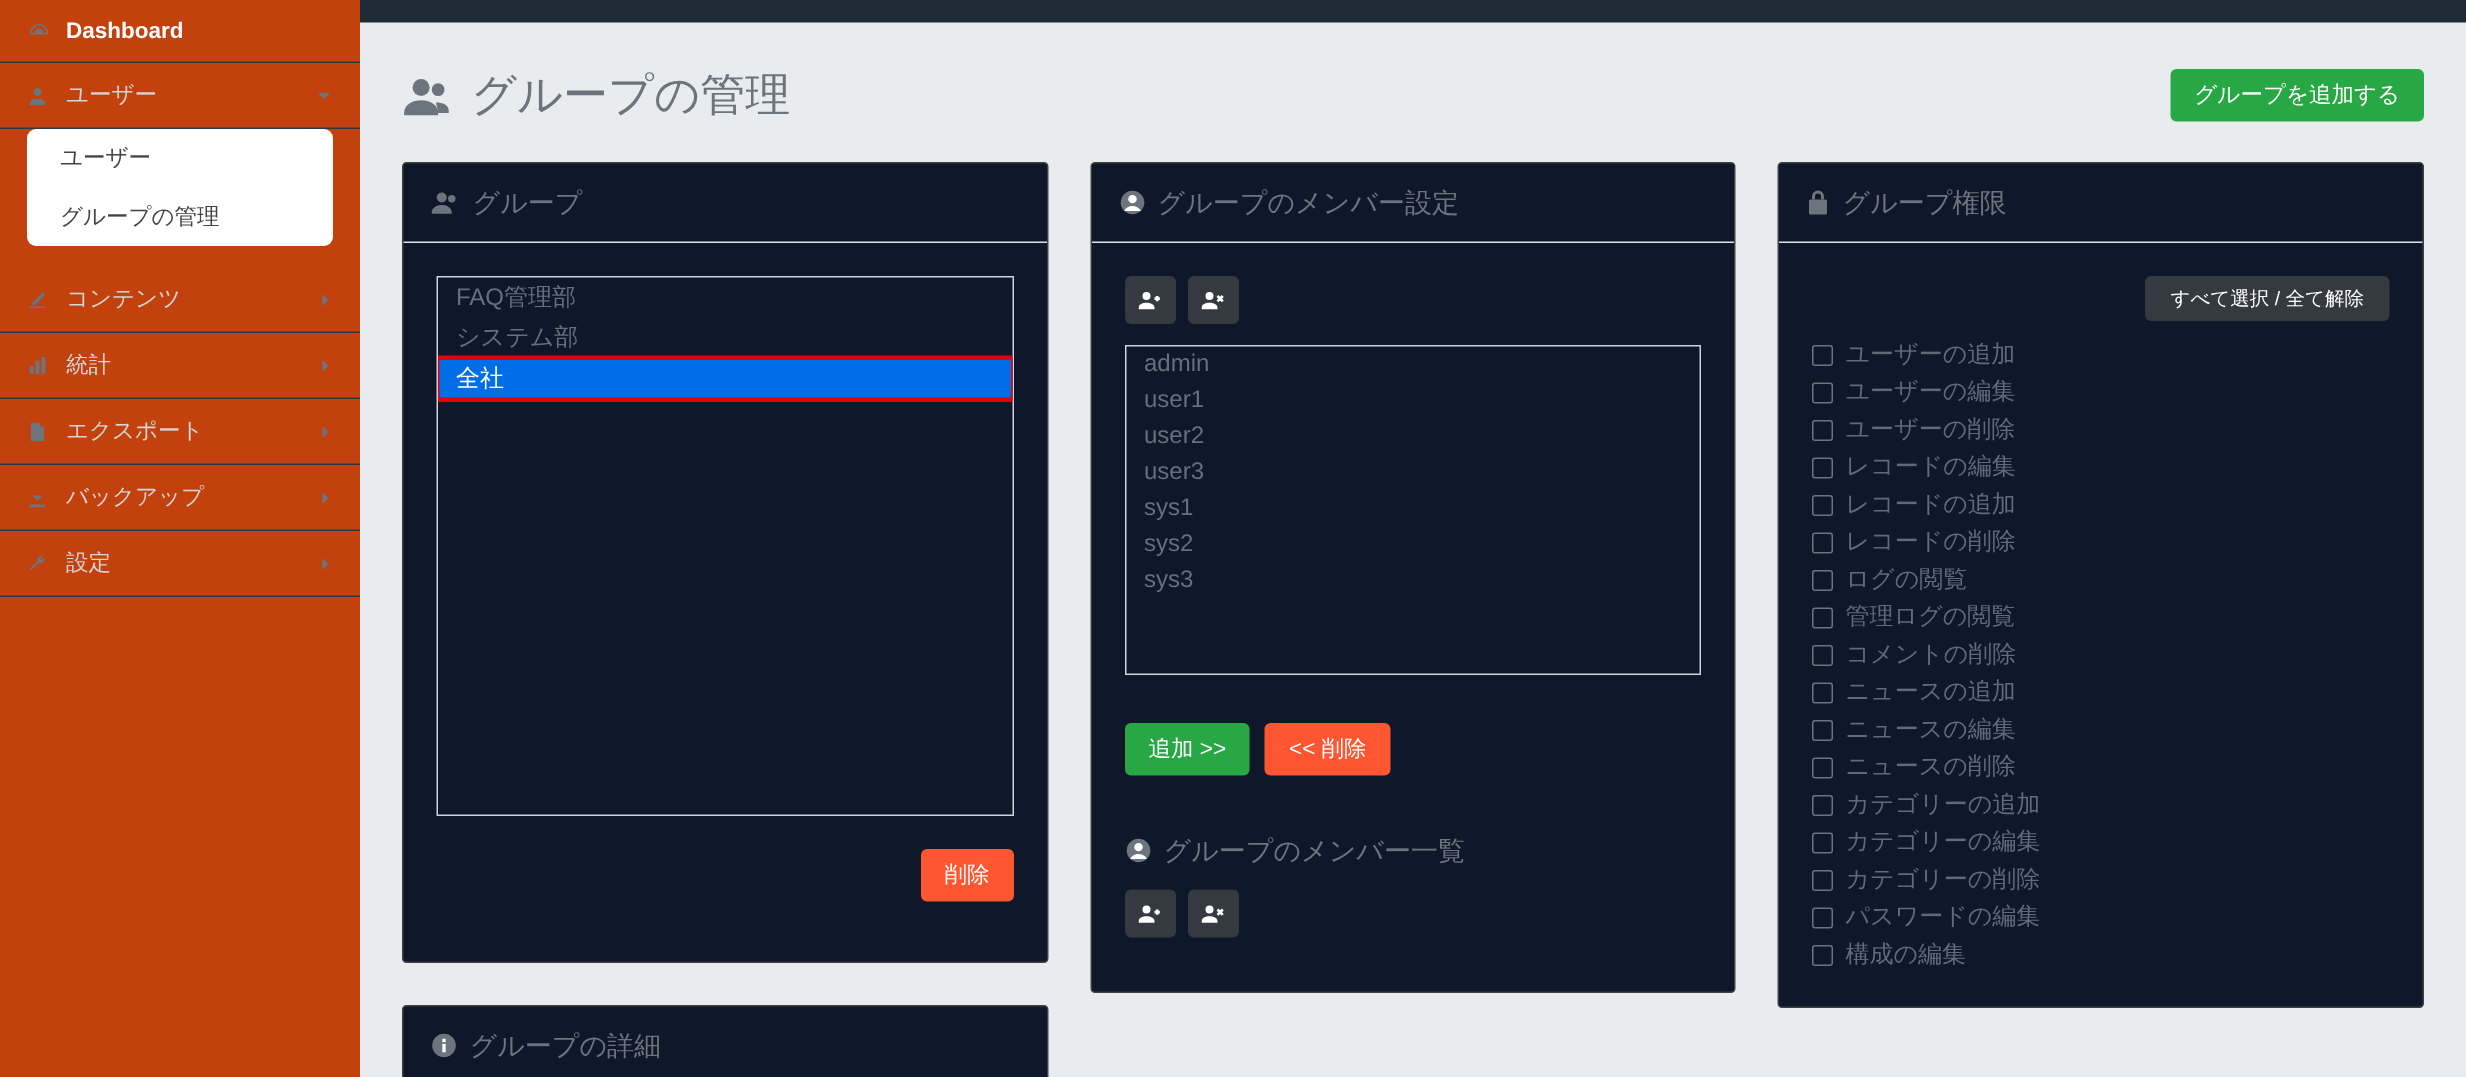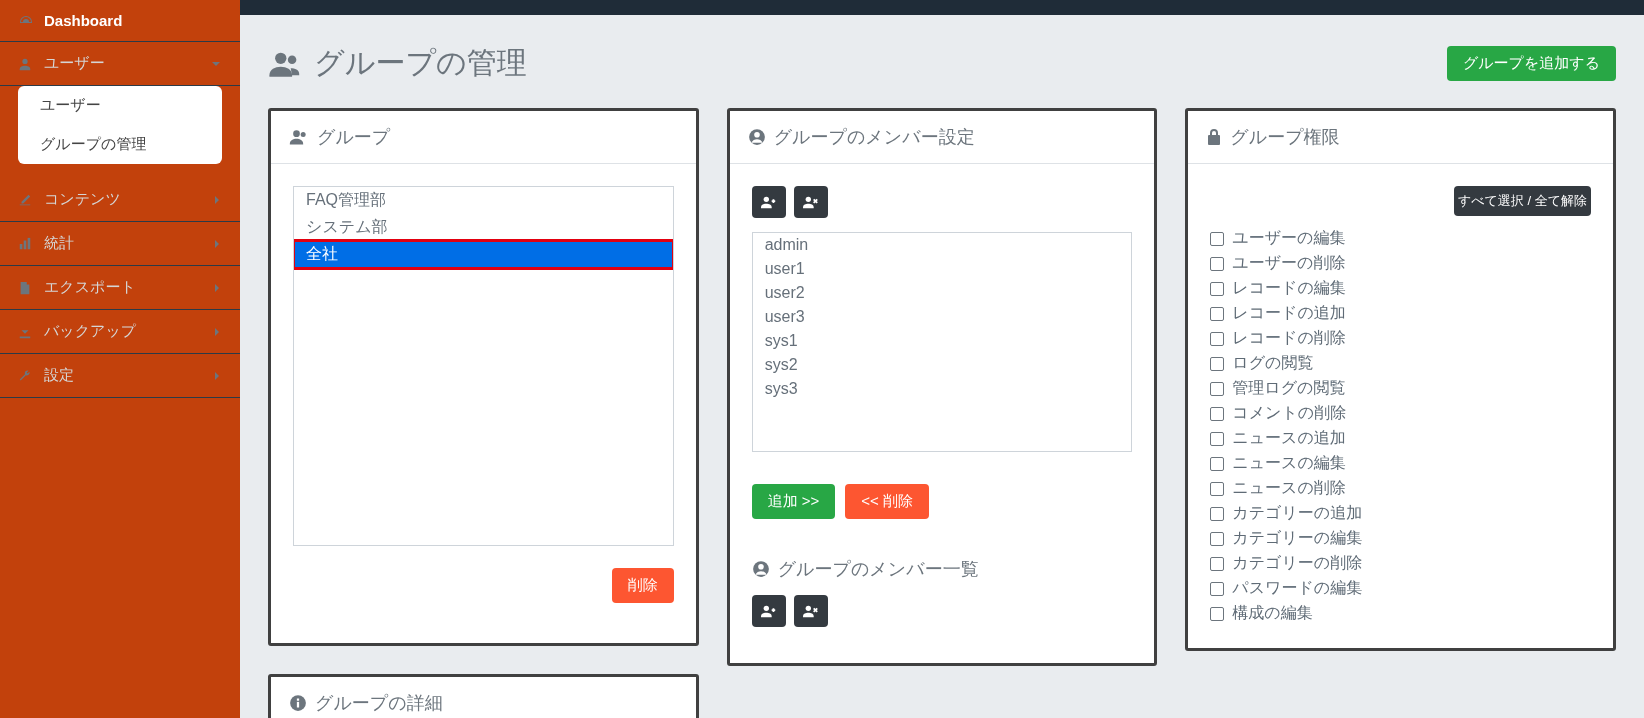--- a/index.html
+++ b/index.html
@@ -15,24 +15,24 @@
 .sidebar .sub-wrap .sub-item { padding: 10px 22px; color: #444; cursor: pointer; }
 .main { flex: 1; display: flex; flex-direction: column; }
 .content { padding: 28px; }
 .page-head { display: flex; align-items: center; margin-bottom: 24px; }
 .page-head h1 { font-size: 30px; font-weight: 400; color: #6c757d; display: flex; align-items: center; gap: 12px;}
 .page-head .btn-add { margin-left: auto; }
 .btn { display: inline-flex; align-items: center; padding: 8px 16px; border: none; border-radius: 4px; cursor: pointer; font-size: 15px; color: #fff; }
 .btn-success { background: #28a745; }
 .btn-danger { background: #fd5631; }
 .btn-dark { background: #343a40; }
-.btn-sm { padding: 6px 4px; font-size: 13px; margin-left: 40px; }
+.btn-sm { padding: 6px 17px; font-size: 13px; margin-left: 40px; }
 .columns { display: flex; gap: 28px; align-items: flex-start; }
 .col { flex: 1; display:flex; flex-direction:column; gap:28px;}
-.panel { background: #ffffff; border: 3px solid #404040; border-radius: 3px; }
+.panel { background: #0f172a; border: 1px solid #404040; border-radius: 3px; }
 .panel-head { padding: 14px 18px; border-bottom: 1px solid #dee2e6; font-size: 18px; color: #6c757d; display: flex; align-items: center; gap: 8px; }
 .panel-body { padding: 22px; }
 .listbox { width: 100%; height: 360px; border: 1px solid #ced4da; overflow-y: scroll; font-size: 16px; color:#66707a;}
 .listbox .opt { padding: 3px 12px; cursor: pointer; }
 .listbox .opt.selected { background: #006ee6; color: #fff; outline: 3px solid #e3000f; outline-offset: -1px; }
 .listbox.users { height: 220px; }
 .panel-actions { display:flex; gap:10px; margin-top:32px; }
 .panel-footer-right { display:flex; justify-content:flex-end; padding: 0 22px 40px; }
 .icon-btn { background:#343a40; color:#fff; border:none; border-radius:4px; width:34px; height:32px; display:inline-flex; align-items:center; justify-content:center; cursor:pointer; }
 .icon-row { display:flex; gap:8px; margin-bottom:14px;}
@@ -291,20 +291,24 @@
               </span>
               <span>グループ権限</span>
             </div>
             <div class="panel-body">
               <div class="perm-toggle-wrap">
                 <button class="btn btn-dark btn-sm">すべて選択 / 全て解除</button>
               </div>
               <ul class="perm-list" id="perm-list">
                   <li>
                     <span class="checkbox"></span>
+                    <span>ユーザーの追加</span>
+                  </li>
+                  <li>
+                    <span class="checkbox"></span>
                     <span>ユーザーの編集</span>
                   </li>
                   <li>
                     <span class="checkbox"></span>
                     <span>ユーザーの削除</span>
                   </li>
                   <li>
                     <span class="checkbox"></span>
                     <span>レコードの編集</span>
                   </li>

